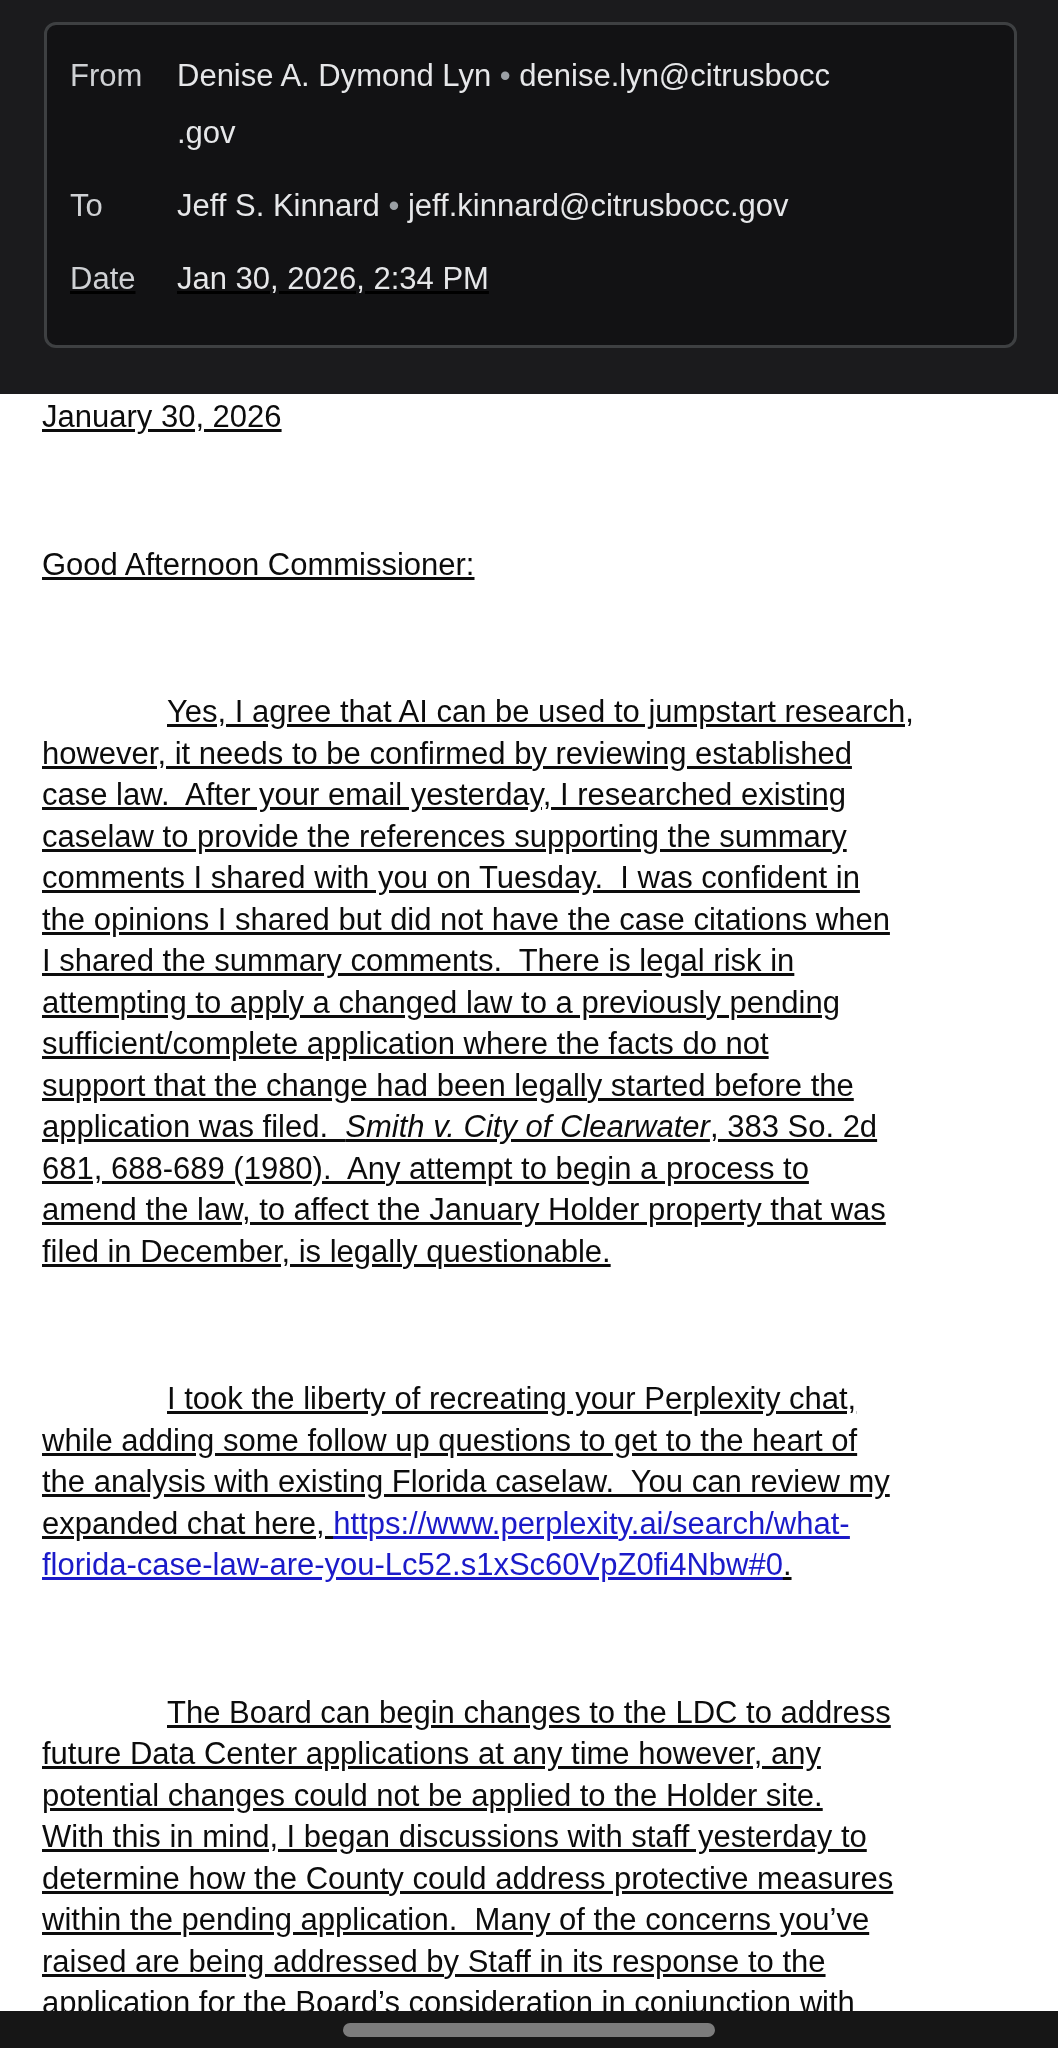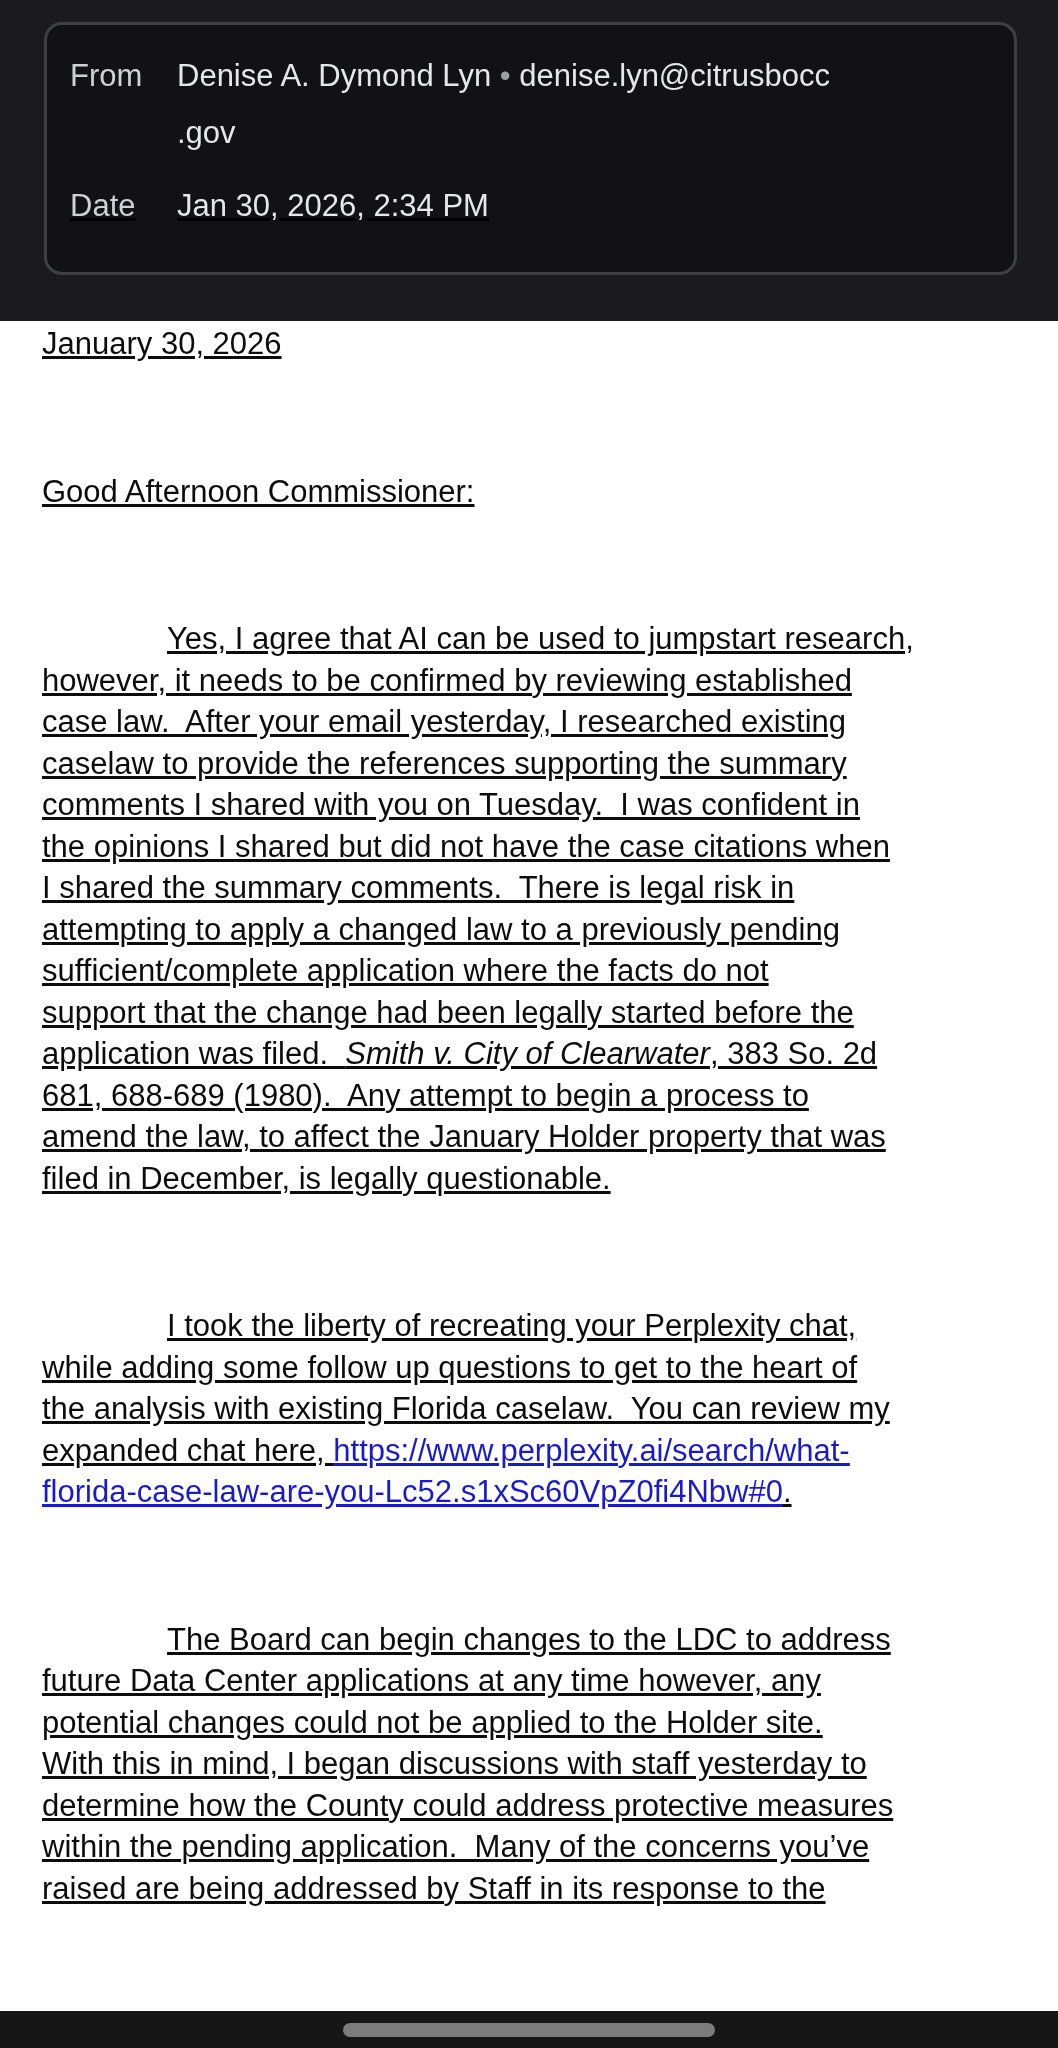--- a/index.html
+++ b/index.html
@@ -15,21 +15,21 @@
 
   
   .header-area {
     background: var(--header_bg, #1b1b1d);
     padding: 22px 41px 46px 44px;
   }
   .details-card {
     box-sizing: border-box;
     width: 973px;
     border: 3px solid var(--card_border, #3e4042);
-    border-radius: 18px;
+    border-radius: 12px;
     background: var(--card_bg, #121214);
     padding: 22px 23px 38px 23px;
   }
   .field-row {
     display: flex;
     font-size: 31px;
     line-height: 57px;
     margin-bottom: 16px;
   }
   .field-row:last-child { margin-bottom: 0; text-decoration: underline; }
@@ -91,20 +91,26 @@
   <div class="header-area">
     <div class="details-card" id="details-card">
         <div class="field-row">
           <span class="field-label">From</span>
           <div class="field-value">
             <div class="vline"><span>Denise A. Dymond Lyn</span><span class="seg-sep"> • </span><span>denise.lyn@citrusbocc</span></div>
             <div class="vline"><span>.gov</span></div>
           </div>
         </div>
         <div class="field-row">
+          <span class="field-label">To</span>
+          <div class="field-value">
+            <div class="vline"><span>Jeff S. Kinnard</span><span class="seg-sep"> • </span><span>jeff.kinnard@citrusbocc.gov</span></div>
+          </div>
+        </div>
+        <div class="field-row">
           <span class="field-label">Date</span>
           <div class="field-value">
             <div class="vline"><span>Jan 30, 2026, 2:34 PM</span></div>
           </div>
         </div>
       </div>
   </div>
 
   <div class="email-body" id="email-body">
       <div class="para">
@@ -137,20 +143,21 @@
         <div class="line"><a class="seg-a">florida-case-law-are-you-Lc52.s1xSc60VpZ0fi4Nbw#0</a><span>.</span></div>
       </div>
       <div class="para">
         <div class="line indent"><span>The Board can begin changes to the LDC to address</span></div>
         <div class="line"><span>future Data Center applications at any time however, any</span></div>
         <div class="line"><span>potential changes could not be applied to the Holder site.</span></div>
         <div class="line"><span>With this in mind, I began discussions with staff yesterday to</span></div>
         <div class="line"><span>determine how the County could address protective measures</span></div>
         <div class="line"><span>within the pending application.  Many of the concerns you’ve</span></div>
         <div class="line"><span>raised are being addressed by Staff in its response to the</span></div>
+        <div class="line"><span>application for the Board’s consideration in conjunction with</span></div>
       </div>
     </div>
 
   <div class="nav-bar">
     <div class="nav-handle"></div>
   </div>
 
 </div>
 
 </body></html>

